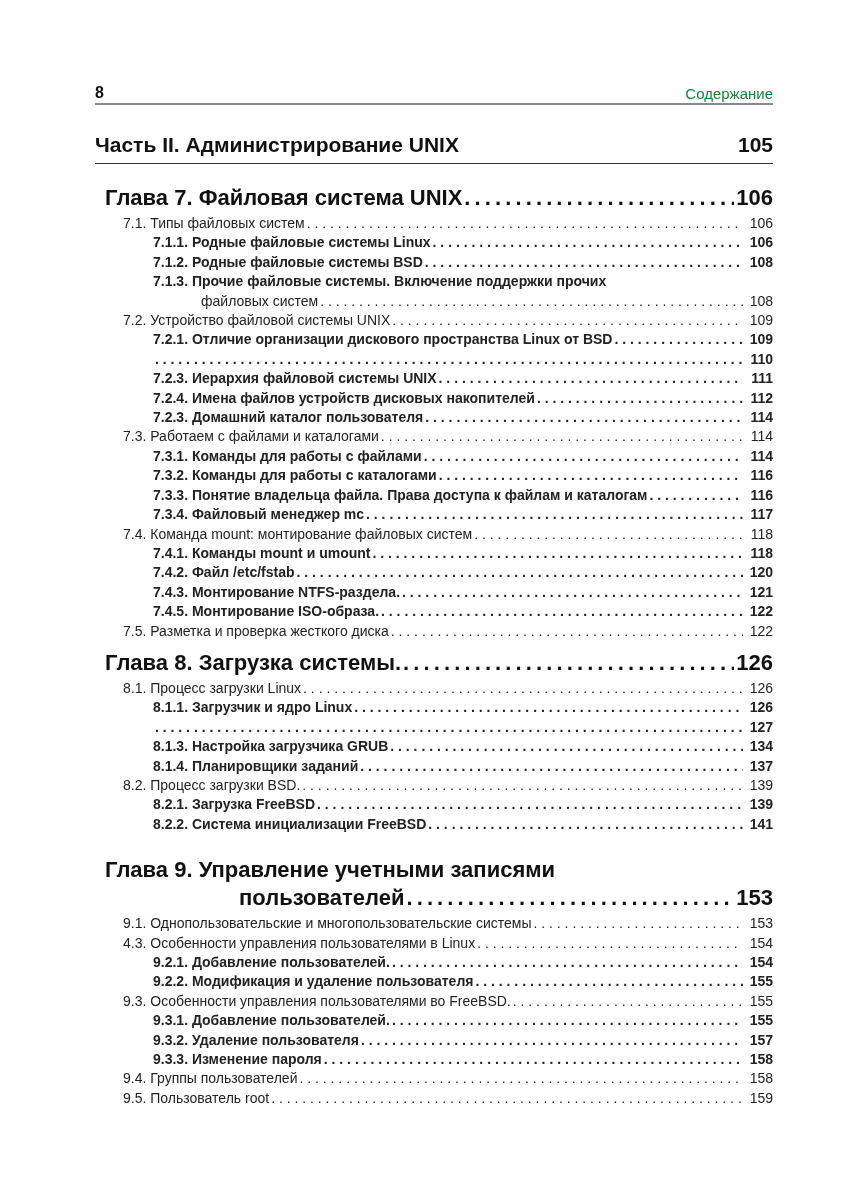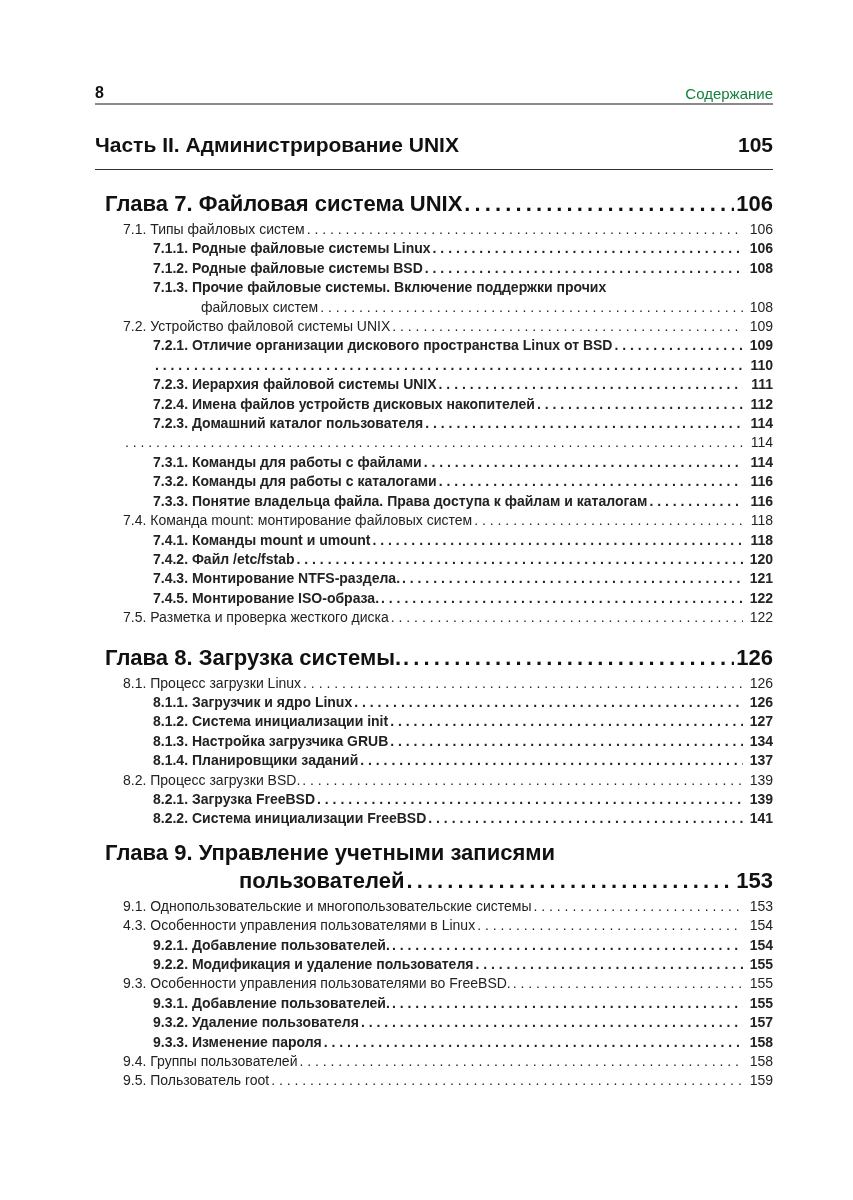--- a/index.html
+++ b/index.html
@@ -10,21 +10,21 @@
   .page { position: absolute; left: 95px; top: 82px; width: 678px; }
   .running-head {
     display: flex; justify-content: space-between; align-items: flex-end;
     height: 20px; border-bottom: 2px solid #8a8a8a; padding-bottom: 1px;
   }
   .running-head .pno { font-weight: bold; font-size: 16px; color: #111; }
   .running-head .title { font-size: 15px; color: #15803d; }
   .part {
     margin-top: 24px; display: flex; justify-content: space-between; align-items: flex-end;
     font-weight: bold; font-size: 21px; color: #111;
-    border-bottom: 1px solid #333; padding-bottom: 12px; height: 28px;
+    border-bottom: 1px solid #333; padding-bottom: 6px; height: 28px;
   }
   .chapter {
     display: flex; align-items: baseline; font-weight: bold; font-size: 22px; color: #111;
     padding-left: 10px; margin-top: 18px; line-height: 28px;
   }
   .chapter .ctitle { white-space: nowrap; }
   .chapter.two-line { display: block; }
   .chapter .line2 { display: flex; align-items: baseline; padding-left: 134px; }
   .dots { flex: 1; overflow: hidden; white-space: nowrap; margin: 0 2px; letter-spacing: 0px; }
   .chapter .dots::after { content: ". . . . . . . . . . . . . . . . . . . . . . . . . . . . . . . . . . . . . . . . . . . . . . . . . . . . . . ."; letter-spacing: -1px; }
@@ -109,38 +109,44 @@
         <span class="t"><span>7.2.4.</span> <span>Имена файлов устройств дисковых накопителей</span></span>
         <span class="dots"></span>
         <span class="pg">112</span>
       </div>
       <div class="entry l2">
         <span class="t"><span>7.2.3.</span> <span>Домашний каталог пользователя</span></span>
         <span class="dots"></span>
         <span class="pg">114</span>
       </div>
       <div class="entry l1">
+        <span class="t"><span>7.3.</span> <span>Работаем с файлами и каталогами</span></span>
         <span class="dots"></span>
         <span class="pg">114</span>
       </div>
       <div class="entry l2">
         <span class="t"><span>7.3.1.</span> <span>Команды для работы с файлами</span></span>
         <span class="dots"></span>
         <span class="pg">114</span>
       </div>
       <div class="entry l2">
         <span class="t"><span>7.3.2.</span> <span>Команды для работы с каталогами</span></span>
         <span class="dots"></span>
         <span class="pg">116</span>
       </div>
       <div class="entry l2">
         <span class="t"><span>7.3.3.</span> <span>Понятие владельца файла. Права доступа к файлам и каталогам</span></span>
         <span class="dots"></span>
         <span class="pg">116</span>
       </div>
+      <div class="entry l2">
+        <span class="t"><span>7.3.4.</span> <span>Файловый менеджер mc</span></span>
+        <span class="dots"></span>
+        <span class="pg">117</span>
+      </div>
       <div class="entry l1">
         <span class="t"><span>7.4.</span> <span>Команда mount: монтирование файловых систем</span></span>
         <span class="dots"></span>
         <span class="pg">118</span>
       </div>
       <div class="entry l2">
         <span class="t"><span>7.4.1.</span> <span>Команды mount и umount</span></span>
         <span class="dots"></span>
         <span class="pg">118</span>
       </div>
@@ -159,38 +165,37 @@
         <span class="dots"></span>
         <span class="pg">122</span>
       </div>
       <div class="entry l1">
         <span class="t"><span>7.5.</span> <span>Разметка и проверка жесткого диска</span></span>
         <span class="dots"></span>
         <span class="pg">122</span>
       </div>
     </div>
 
-  <div class="chapter" style="margin-top:16px;">
+  <div class="chapter" style="margin-top:8px;">
     <span class="ctitle">Глава 8. Загрузка системы.</span>
     <span class="dots"></span>
     <span class="pg">126</span>
   </div>
   <div class="entries" id="entries-1">
       <div class="entry l1">
         <span class="t"><span>8.1.</span> <span>Процесс загрузки Linux</span></span>
         <span class="dots"></span>
         <span class="pg">126</span>
       </div>
       <div class="entry l2">
         <span class="t"><span>8.1.1.</span> <span>Загрузчик и ядро Linux</span></span>
         <span class="dots"></span>
         <span class="pg">126</span>
       </div>
       <div class="entry l2">
-        <span class="t"><span>8.1.2.</span> <span>Система инициализации init</span></span>
         <span class="dots"></span>
         <span class="pg">127</span>
       </div>
       <div class="entry l2">
         <span class="t"><span>8.1.3.</span> <span>Настройка загрузчика GRUB</span></span>
         <span class="dots"></span>
         <span class="pg">134</span>
       </div>
       <div class="entry l2">
         <span class="t"><span>8.1.4.</span> <span>Планировщики заданий</span></span>
@@ -207,21 +212,21 @@
         <span class="dots"></span>
         <span class="pg">139</span>
       </div>
       <div class="entry l2">
         <span class="t"><span>8.2.2.</span> <span>Система инициализации FreeBSD</span></span>
         <span class="dots"></span>
         <span class="pg">141</span>
       </div>
     </div>
 
-  <div class="chapter two-line" style="margin-top:10px;">
+  <div class="chapter two-line" style="margin-top:22px;">
     <div class="ctitle">Глава 9. Управление учетными записями</div>
     <div class="line2">
       <span class="ctitle">пользователей</span>
       <span class="dots"></span>
       <span class="pg">153</span>
     </div>
   </div>
   <div class="entries" id="entries-2">
       <div class="entry l1">
         <span class="t"><span>9.1.</span> <span>Однопользовательские и многопользовательские системы</span></span>

